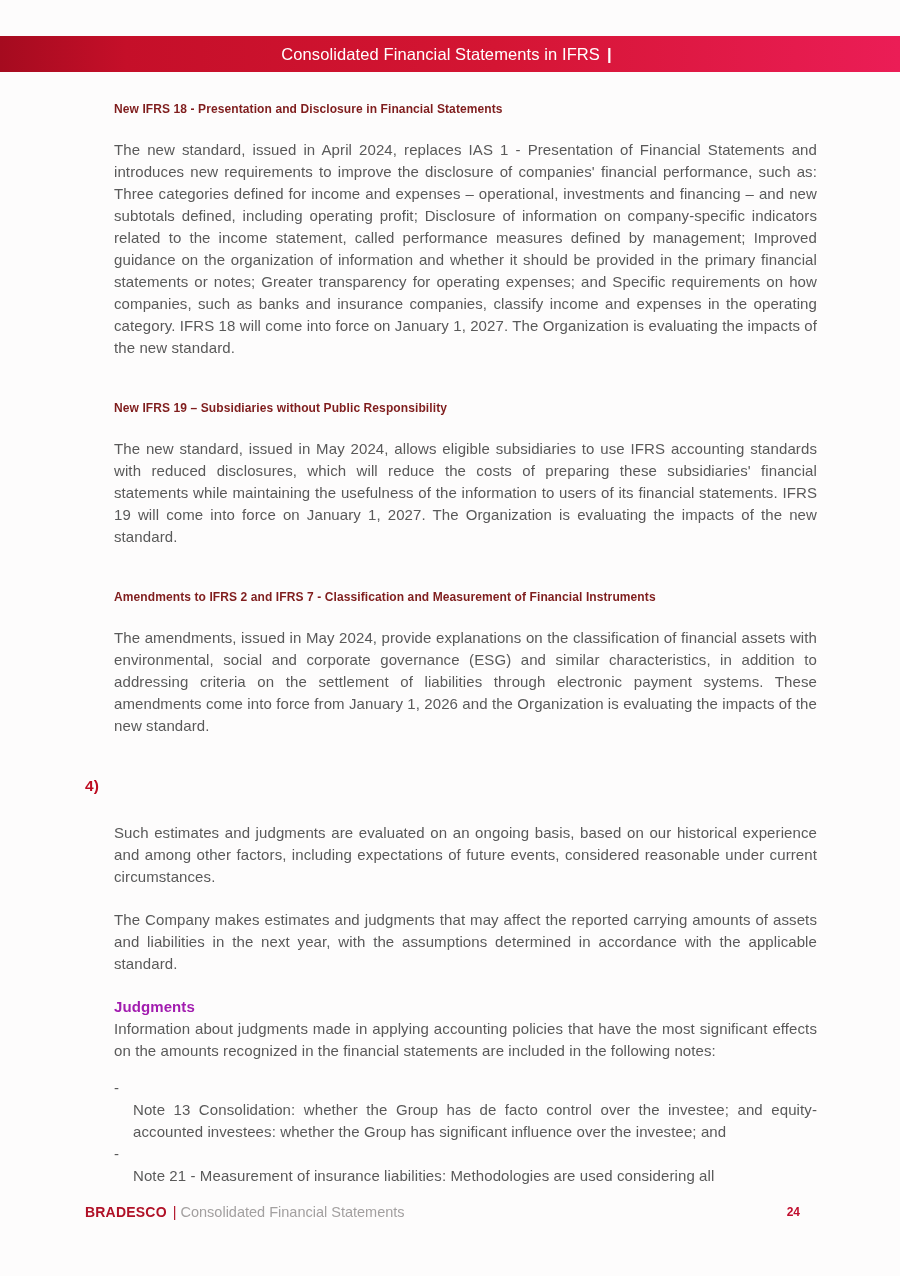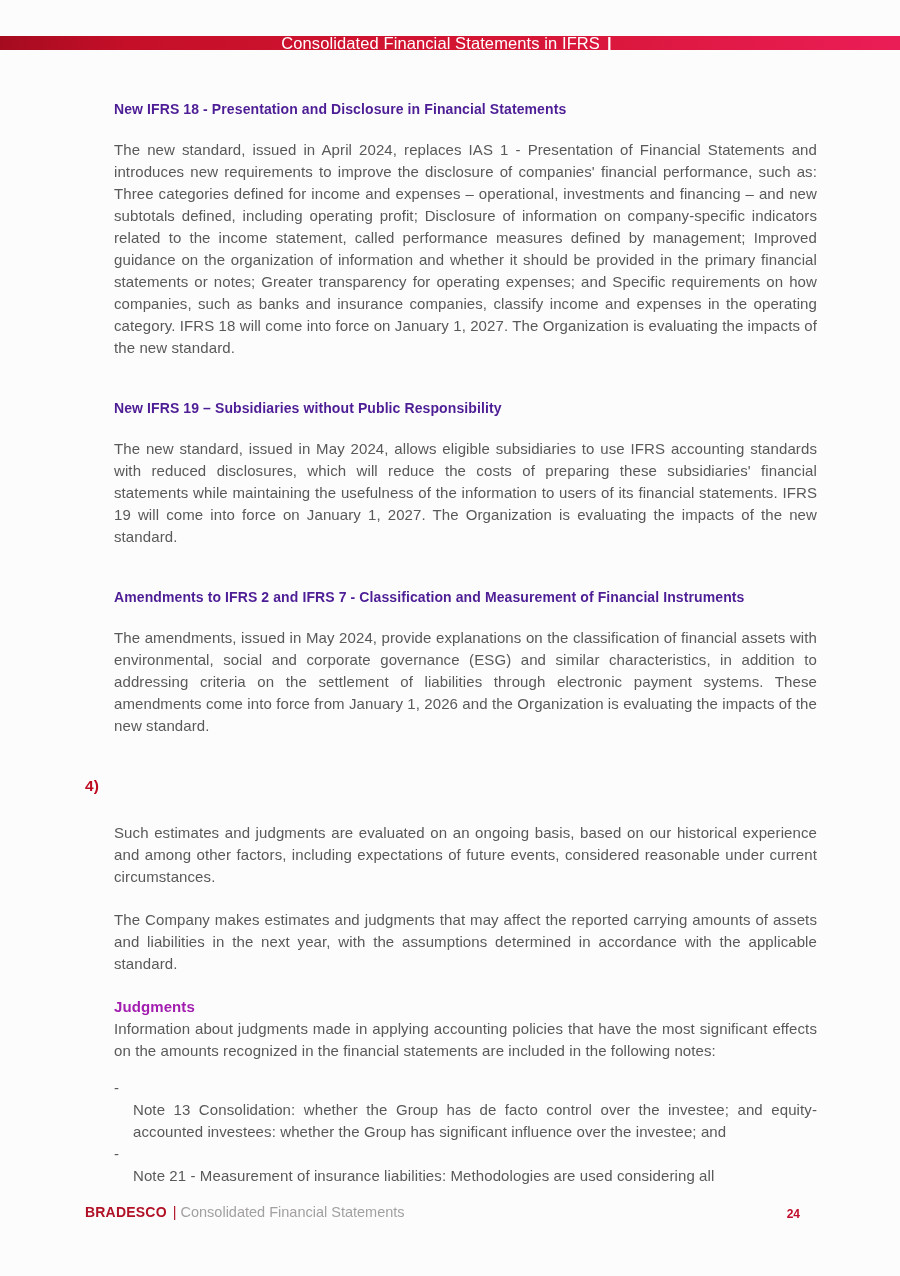--- a/index.html
+++ b/index.html
@@ -9,21 +9,21 @@
     height: 1276px;
     background: #fdfcfc;
     font-family: "Liberation Sans", "DejaVu Sans", sans-serif;
     box-sizing: border-box;
     overflow: hidden;
   }
   
   .topbar {
     position: absolute;
     top: 36px; left: 0; right: 0;
-    height: 14px;
+    height: 36px;
     background: linear-gradient(to right, #a50b1f 0%, #c50f29 14%, #d41533 55%, #eb1d56 100%);
     color: #ffffff;
     display: flex;
     align-items: center;
     justify-content: center;
     font-size: 16.5px;
     letter-spacing: 0.1px;
     white-space: nowrap;
   }
   .topbar .sep { margin: 0 7px; font-weight: bold; }
@@ -36,24 +36,24 @@
     left: 114px;
     width: 703px;
     color: #595959;
     font-size: 15px;
     line-height: 22px;
     text-align: justify;
     letter-spacing: 0.1px;
   }
   .content h3 {
     margin: 0 0 19px 0;
-    font-size: 14px;
+    font-size: 12px;
     line-height: 22px;
     font-weight: bold;
-    color: #4c1d95;
+    color: #7f1d1d;
     text-align: justify;
   }
   .content p { margin: 0 0 38px 0; }
   .content p.tight { margin-bottom: 21px; }
 
   
   .sec-head {
     display: flex;
     margin: 0 0 25px -29px;
     color: #bd0c21;
@@ -72,21 +72,21 @@
   .b-text { flex: 1; text-align: justify; margin-top: 22px; }
 
   
   .footer {
     position: absolute;
     top: 1203px;
     left: 85px;
     right: 100px;
     display: flex;
     justify-content: space-between;
-    align-items: flex-end;
+    align-items: center;
     white-space: nowrap;
   }
   .footer .brand { font-weight: bold; color: #b01127; font-size: 14px; letter-spacing: 0.2px; }
   .footer .fsep { color: #b01127; font-size: 14.5px; margin: 0 4px 0 6px; }
   .footer .flabel { color: #a3a0a0; font-size: 14.5px; }
   .footer .pagenum { font-weight: bold; color: #c00d2d; font-size: 12px; }
 </style>
 </head>
 <body>
 

